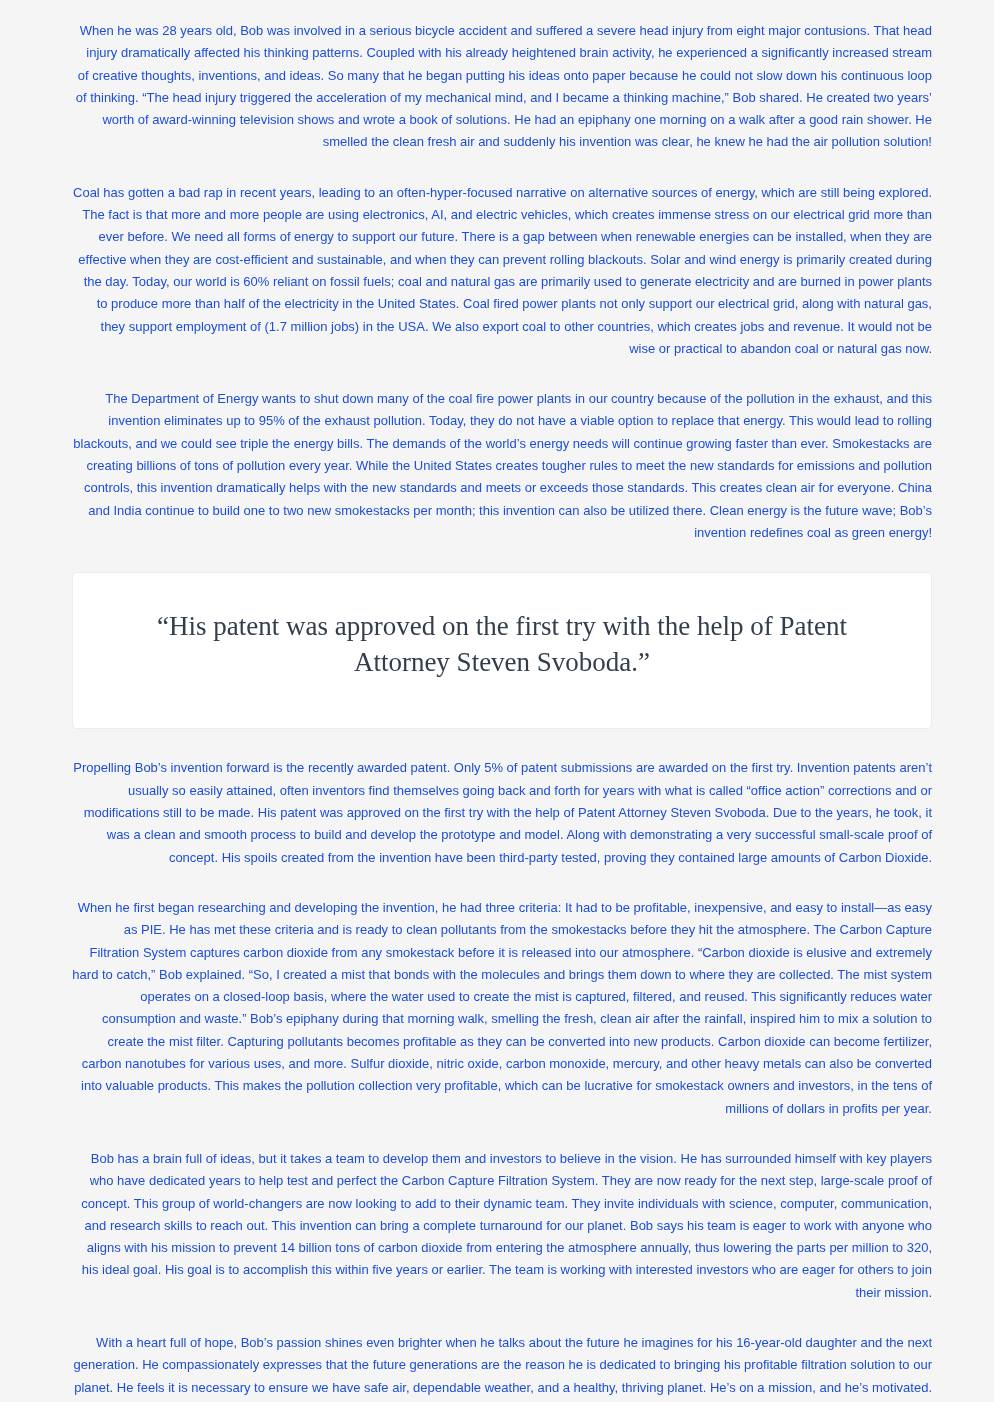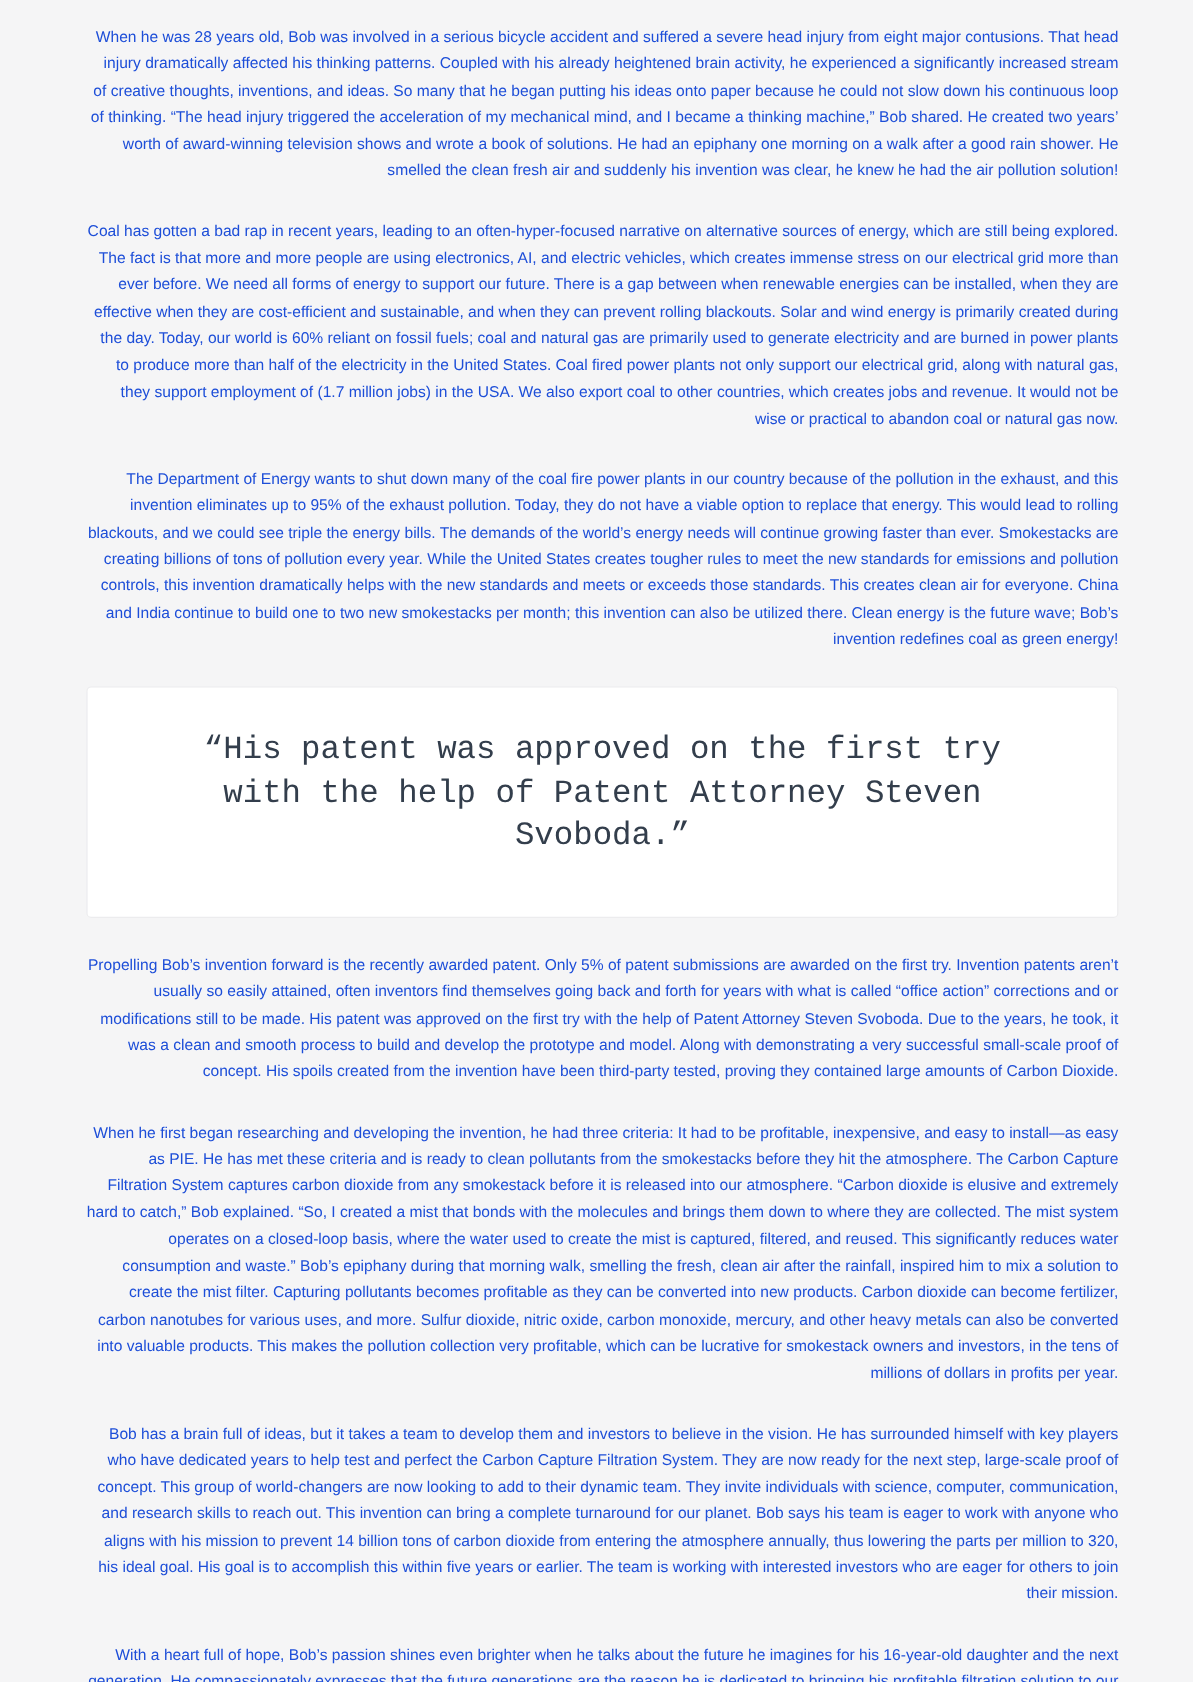--- a/index.html
+++ b/index.html
@@ -31,21 +31,21 @@
   .quote-card {
     background:#ffffff;
     border:1px solid #ececee;
     border-radius:4px;
     padding:36px 70px 48px;
     text-align:center;
     margin:24px 0 28px 0;
     box-sizing:border-box;
   }
   .quote-main {
-    font-family:Liberation Mono, monospace;
+    font-family:Liberation Serif, serif;
     font-size:27px;
     line-height:1.32;
     color:#333e4c;
     font-weight:500;
     margin:0 auto;
     max-width:760px;
   }
   .quote-sub {
     font-size:12px;
     color:#8e949d;

